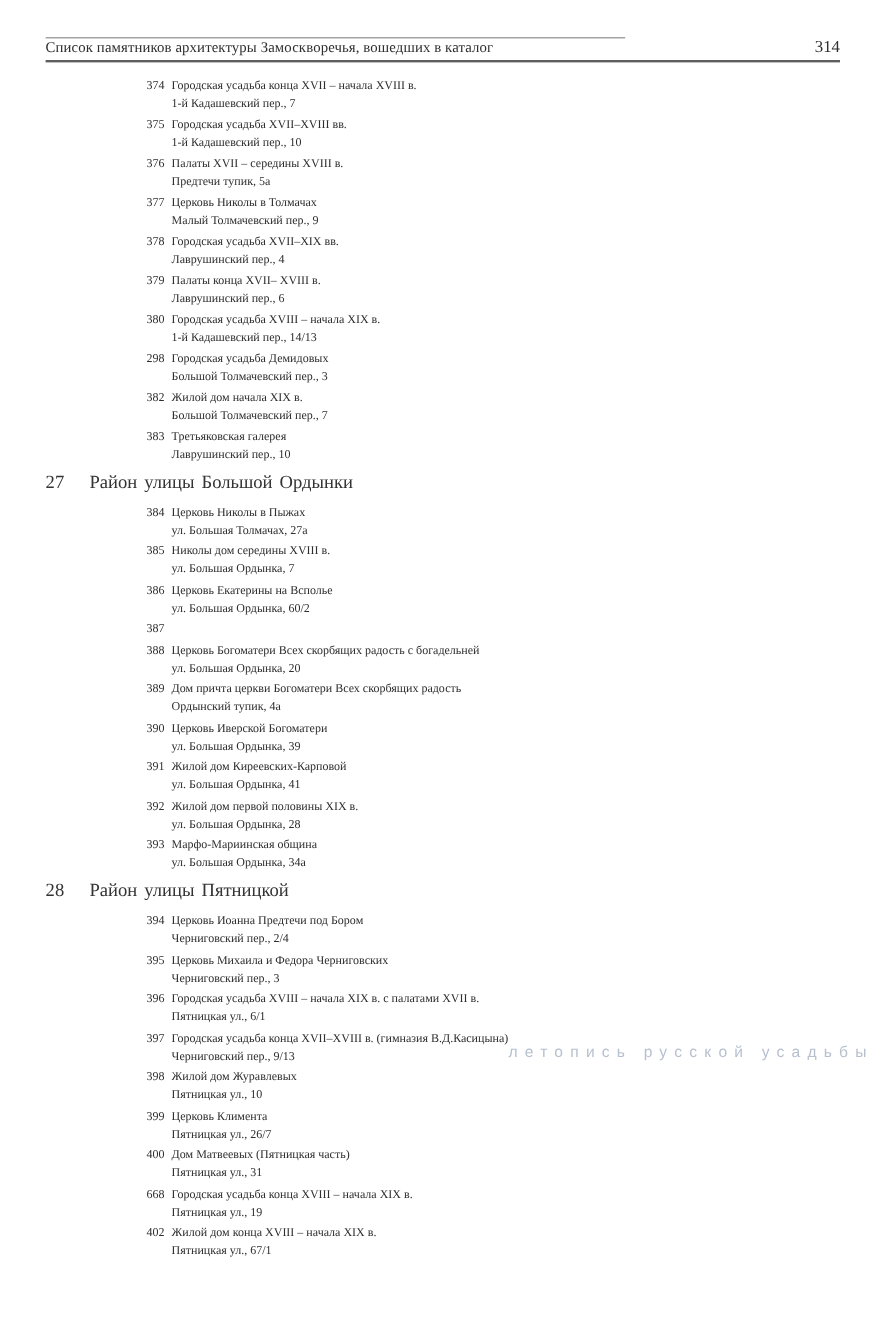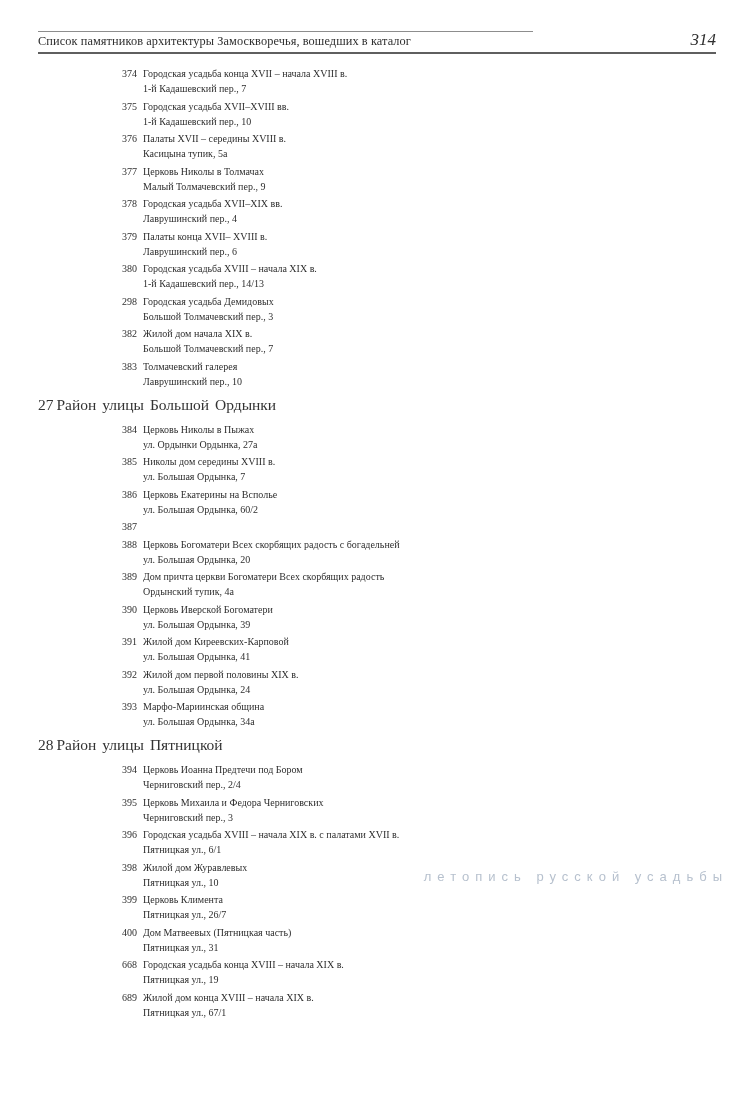--- a/index.html
+++ b/index.html
@@ -10,21 +10,21 @@
     background: #ffffff;
     overflow: hidden;
     font-family: "Liberation Serif", serif;
     color: #2e2e2e;
   }
   .page {
     position: relative;
     box-sizing: border-box;
     width: 732px;
     height: 888px;
-    padding: 33px 16px 0 38px;
+    padding: 33px 32px 0 38px;
   }
   
   .page-header {
     position: relative;
     padding-bottom: 4px;
     border-bottom: 2px solid #5f5f5f;
   }
   .header-topline {
     position: absolute;
     top: -2px;
@@ -34,31 +34,31 @@
     background: #8d8d8d;
   }
   .header-row {
     display: flex;
     justify-content: space-between;
     align-items: baseline;
     font-size: 12.3px;
     line-height: 13px;
   }
   .running-title { letter-spacing: 0.1px; }
-  .page-number { font-size: 17px; font-style: italic; }
+  .page-number { font-size: 14px; }
   
   .catalog-list { margin-top: 12px; }
   .section-head {
     margin: 6px 0 7px 0;
     line-height: 20px;
     font-size: 15.5px;
     color: #333333;
     word-spacing: 2px;
   }
-  .sec-num { margin-right: 3px; }
+  .sec-num { margin-right: 21px; }
   .entry {
     display: flex;
     line-height: 15px;
     font-size: 10px;
     margin-bottom: 2.5px;
   }
   .num {
     flex: 0 0 99px;
     width: 99px;
     text-align: right;
@@ -101,21 +101,21 @@
         <span class="num">375</span>
         <span class="ebody">
           <span class="ename">Городская усадьба XVII–XVIII вв.</span>
           <span class="eaddr">1-й Кадашевский пер., 10</span>
         </span>
       </div>
       <div class="entry">
         <span class="num">376</span>
         <span class="ebody">
           <span class="ename">Палаты XVII – середины XVIII в.</span>
-          <span class="eaddr">Касицына тупик, 5а</span>
+          <span class="eaddr">Предтечи тупик, 5а</span>
         </span>
       </div>
       <div class="entry">
         <span class="num">377</span>
         <span class="ebody">
           <span class="ename">Церковь Николы в Толмачах</span>
           <span class="eaddr">Малый Толмачевский пер., 9</span>
         </span>
       </div>
       <div class="entry">
@@ -149,30 +149,30 @@
       <div class="entry">
         <span class="num">382</span>
         <span class="ebody">
           <span class="ename">Жилой дом начала XIX в.</span>
           <span class="eaddr">Большой Толмачевский пер., 7</span>
         </span>
       </div>
       <div class="entry">
         <span class="num">383</span>
         <span class="ebody">
-          <span class="ename">Толмачевский галерея</span>
+          <span class="ename">Третьяковская галерея</span>
           <span class="eaddr">Лаврушинский пер., 10</span>
         </span>
       </div>
       <div class="section-head"><span class="sec-num">27</span><span class="sec-title">Район улицы Большой Ордынки</span></div>
       <div class="entry">
         <span class="num">384</span>
         <span class="ebody">
           <span class="ename">Церковь Николы в Пыжах</span>
-          <span class="eaddr">ул. Ордынки Ордынка, 27а</span>
+          <span class="eaddr">ул. Большая Толмачах, 27а</span>
         </span>
       </div>
       <div class="entry">
         <span class="num">385</span>
         <span class="ebody">
           <span class="ename">Николы дом середины XVIII в.</span>
           <span class="eaddr">ул. Большая Ордынка, 7</span>
         </span>
       </div>
       <div class="entry">
@@ -210,21 +210,21 @@
         <span class="num">391</span>
         <span class="ebody">
           <span class="ename">Жилой дом Киреевских-Карповой</span>
           <span class="eaddr">ул. Большая Ордынка, 41</span>
         </span>
       </div>
       <div class="entry">
         <span class="num">392</span>
         <span class="ebody">
           <span class="ename">Жилой дом первой половины XIX в.</span>
-          <span class="eaddr">ул. Большая Ордынка, 24</span>
+          <span class="eaddr">ул. Большая Ордынка, 28</span>
         </span>
       </div>
       <div class="entry">
         <span class="num">393</span>
         <span class="ebody">
           <span class="ename">Марфо-Мариинская община</span>
           <span class="eaddr">ул. Большая Ордынка, 34а</span>
         </span>
       </div>
       <div class="section-head"><span class="sec-num">28</span><span class="sec-title">Район улицы Пятницкой</span></div>
@@ -243,20 +243,27 @@
         </span>
       </div>
       <div class="entry">
         <span class="num">396</span>
         <span class="ebody">
           <span class="ename">Городская усадьба XVIII – начала XIX в. с палатами XVII в.</span>
           <span class="eaddr">Пятницкая ул., 6/1</span>
         </span>
       </div>
       <div class="entry">
+        <span class="num">397</span>
+        <span class="ebody">
+          <span class="ename">Городская усадьба конца XVII–XVIII в. (гимназия В.Д.Касицына)</span>
+          <span class="eaddr">Черниговский пер., 9/13</span>
+        </span>
+      </div>
+      <div class="entry">
         <span class="num">398</span>
         <span class="ebody">
           <span class="ename">Жилой дом Журавлевых</span>
           <span class="eaddr">Пятницкая ул., 10</span>
         </span>
       </div>
       <div class="entry">
         <span class="num">399</span>
         <span class="ebody">
           <span class="ename">Церковь Климента</span>
@@ -271,21 +278,21 @@
         </span>
       </div>
       <div class="entry">
         <span class="num">668</span>
         <span class="ebody">
           <span class="ename">Городская усадьба конца XVIII – начала XIX в.</span>
           <span class="eaddr">Пятницкая ул., 19</span>
         </span>
       </div>
       <div class="entry">
-        <span class="num">689</span>
+        <span class="num">402</span>
         <span class="ebody">
           <span class="ename">Жилой дом конца XVIII – начала XIX в.</span>
           <span class="eaddr">Пятницкая ул., 67/1</span>
         </span>
       </div>
     </main>
 
   <div class="watermark">летопись русской усадьбы</div>
 </div>
 

